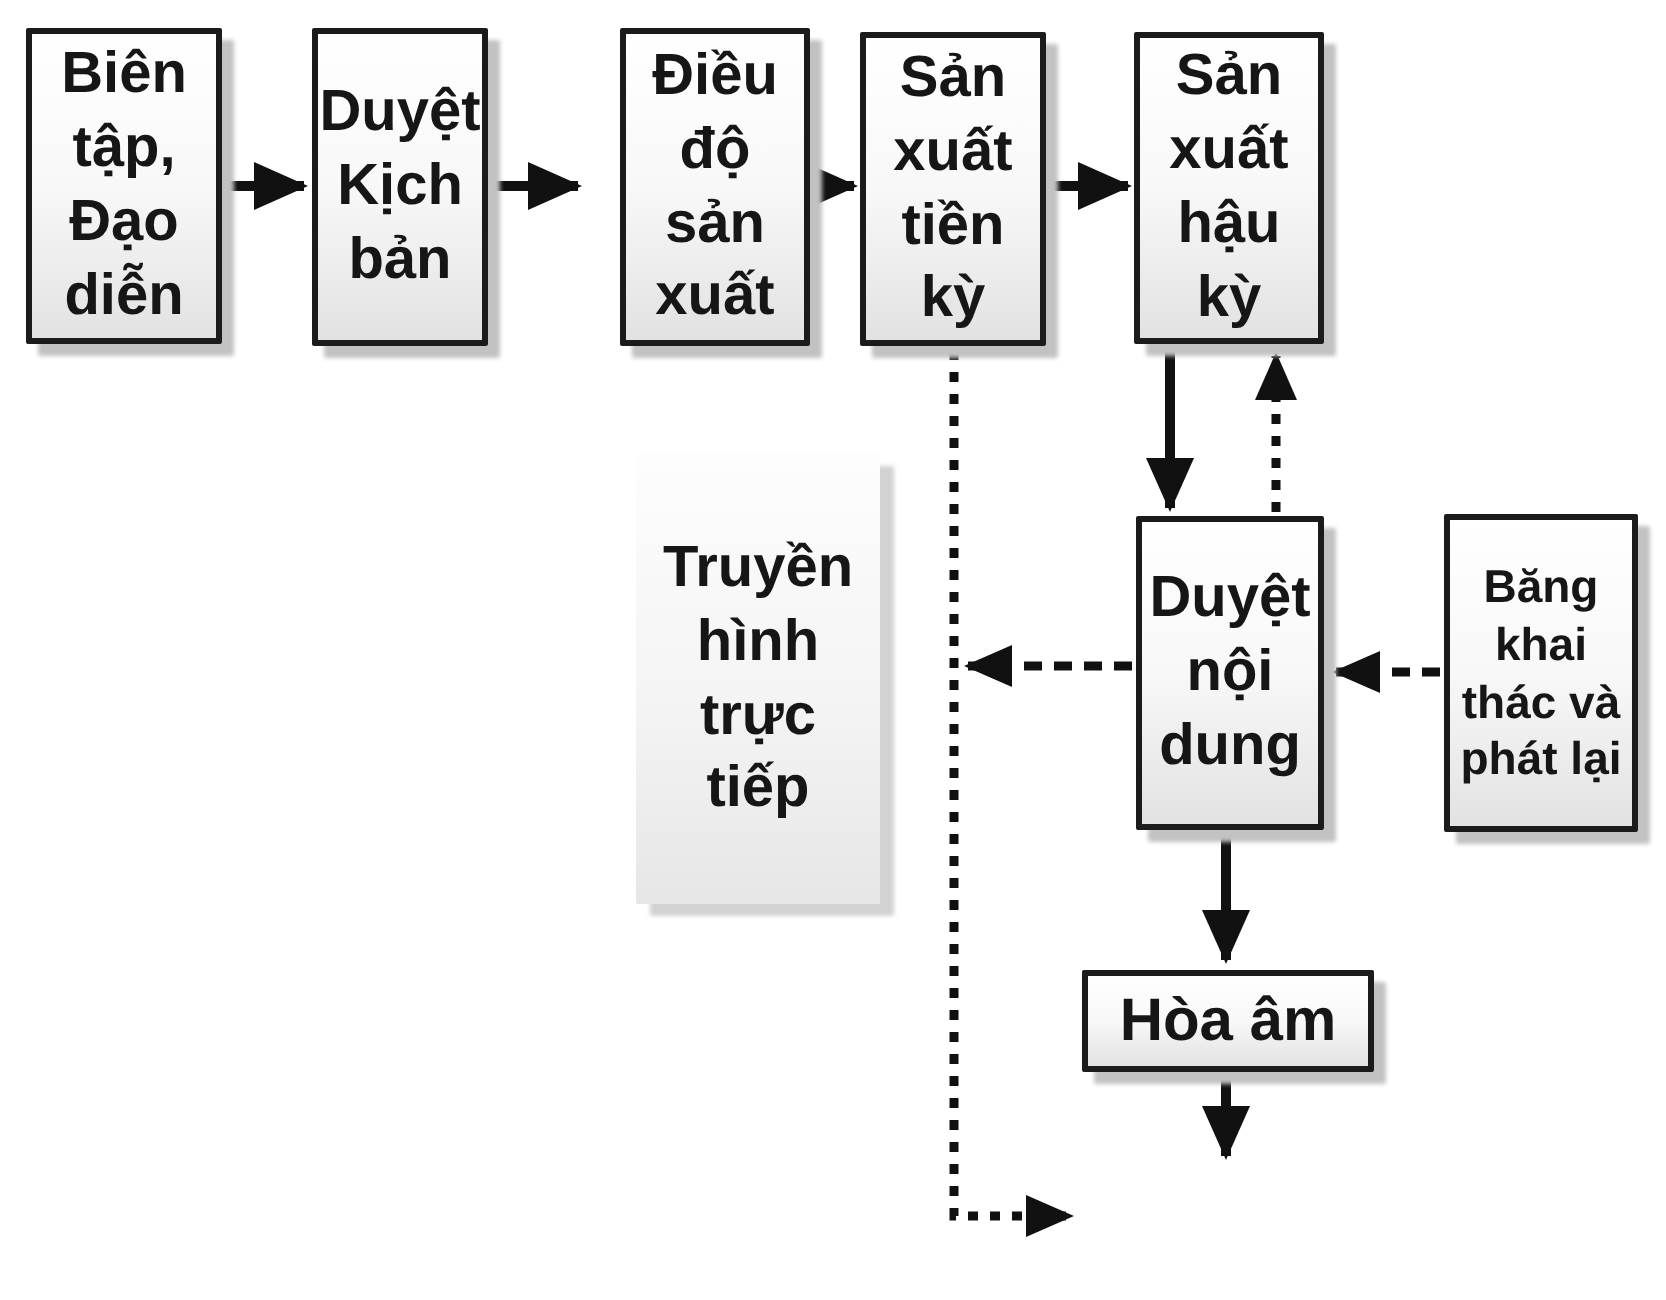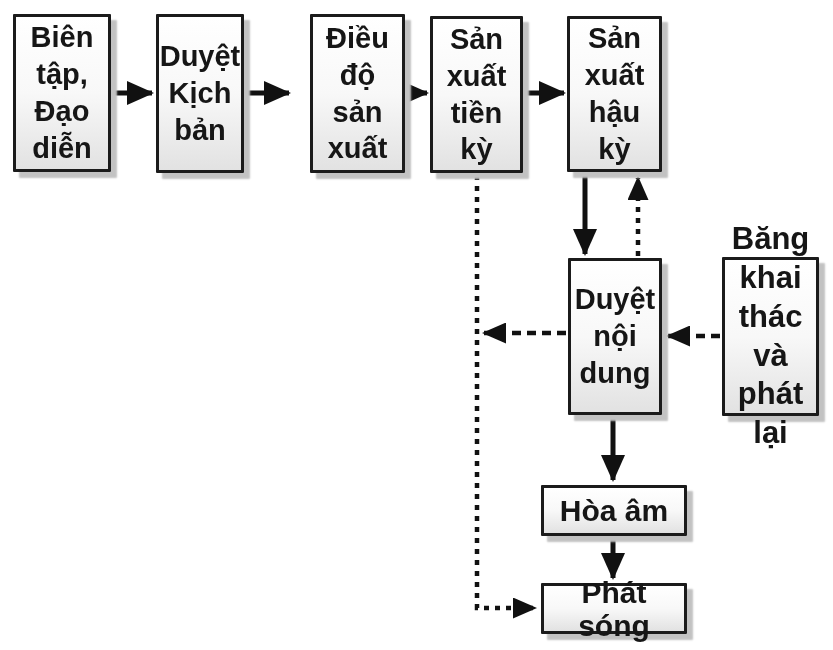--- a/index.html
+++ b/index.html
@@ -33,21 +33,21 @@
     color: #161616;
     font-size: 29px;
     line-height: 1.27;
   }
   .node.borderless {
     border: none;
     box-shadow: 7px 6px 2px #d2d2d2;
     background: linear-gradient(180deg, #fdfdfd 0%, #f4f4f4 55%, #e6e6e6 100%);
   }
   .node.small-text .lbl {
-    font-size: 31px;
+    font-size: 23px;
     line-height: 1.25;
   }
   .node.wide .lbl {
     font-size: 30px;
     line-height: 1.1;
     text-align: center;
   }
   
   #n-bien-tap        { left: 13px;  top: 14px;  width: 98px;  height: 158px; justify-content: center; }
   #n-duyet-kich-ban  { left: 156px; top: 14px;  width: 88px;  height: 159px; }
@@ -127,35 +127,38 @@
 kỳ</span>
   </div>
 
   <div class="node" id="n-hau-ky">
     <span class="lbl">Sản
 xuất
 hậu
 kỳ</span>
   </div>
 
+  <div class="node borderless" id="n-truyen-hinh">
+    <span class="lbl">Truyền
+hình
+trực
+tiếp</span>
+  </div>
 
   <div class="node" id="n-duyet-noi-dung">
     <span class="lbl">Duyệt
 nội
 dung</span>
   </div>
 
   <div class="node small-text" id="n-bang-khai-thac">
     <span class="lbl">Băng
 khai
 thác và
 phát lại</span>
   </div>
 
   <div class="node wide" id="n-hoa-am">
     <span class="lbl">Hòa âm</span>
   </div>
 
-  <div class="node wide" id="n-phat-song">
-    <span class="lbl">Phát sóng</span>
-  </div>
 
 </div>
 
 </body></html>

